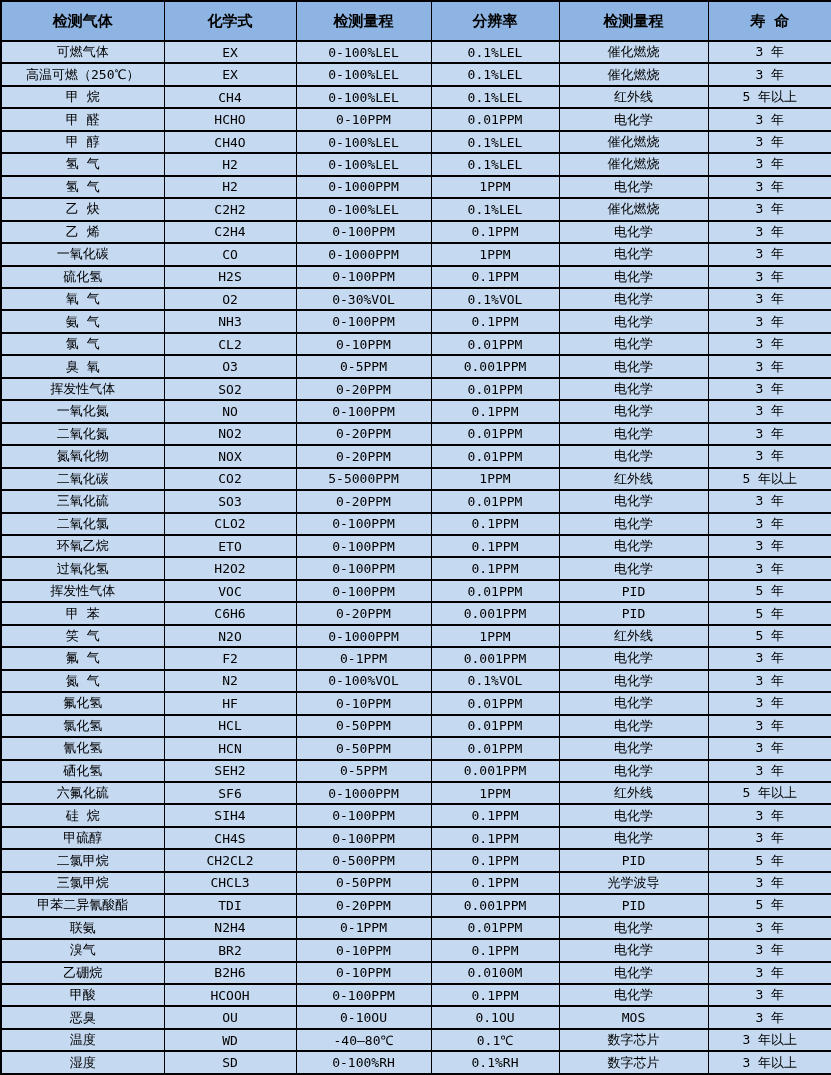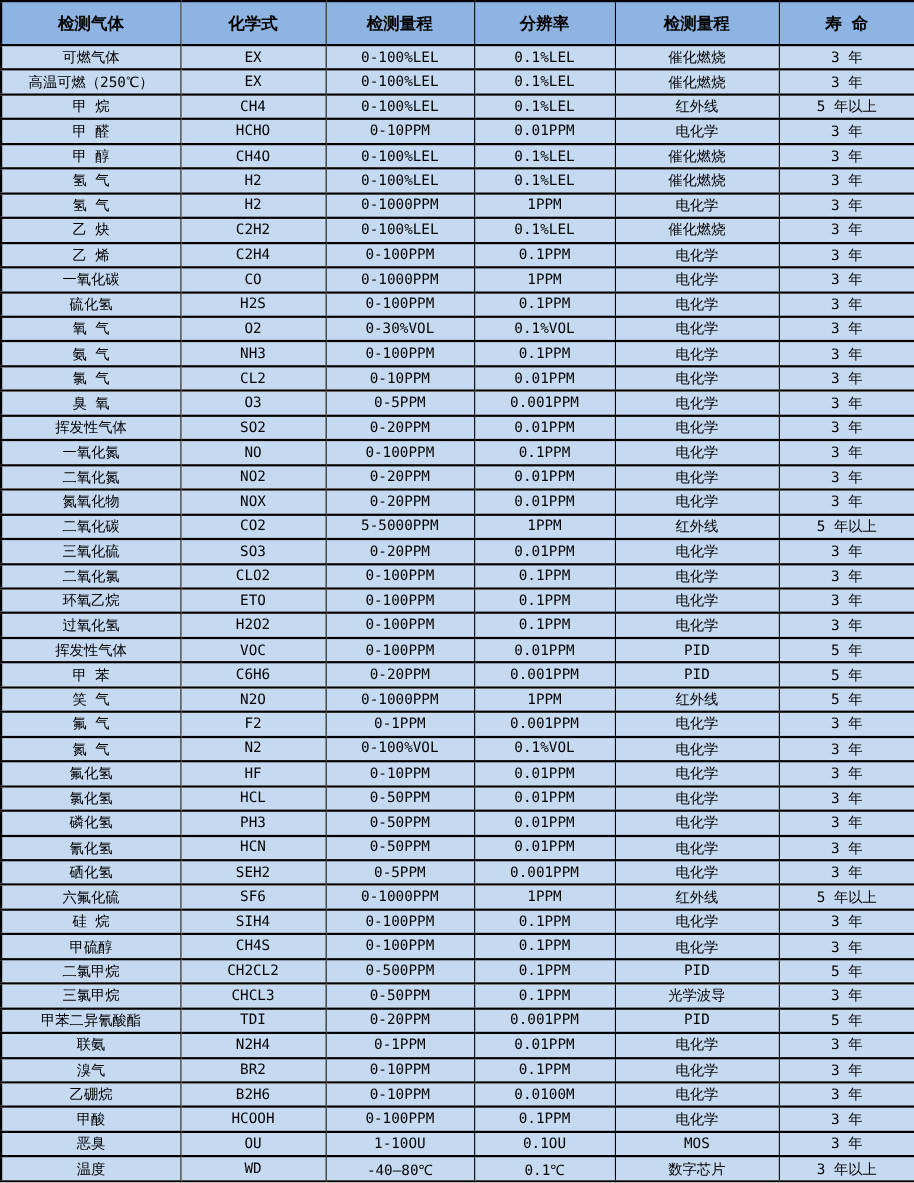--- a/index.html
+++ b/index.html
@@ -313,28 +313,20 @@
       </tr>
       <tr>
         <td>氯化氢</td>
         <td>HCL</td>
         <td>0-50PPM</td>
         <td>0.01PPM</td>
         <td>电化学</td>
         <td>3 年</td>
       </tr>
       <tr>
-        <td>磷化氢</td>
-        <td>PH3</td>
-        <td>0-50PPM</td>
-        <td>0.01PPM</td>
-        <td>电化学</td>
-        <td>3 年</td>
-      </tr>
-      <tr>
         <td>氰化氢</td>
         <td>HCN</td>
         <td>0-50PPM</td>
         <td>0.01PPM</td>
         <td>电化学</td>
         <td>3 年</td>
       </tr>
       <tr>
         <td>硒化氢</td>
         <td>SEH2</td>
@@ -419,27 +411,35 @@
         <td>甲酸</td>
         <td>HCOOH</td>
         <td>0-100PPM</td>
         <td>0.1PPM</td>
         <td>电化学</td>
         <td>3 年</td>
       </tr>
       <tr>
         <td>恶臭</td>
         <td>OU</td>
-        <td>1-10OU</td>
+        <td>0-10OU</td>
         <td>0.1OU</td>
         <td>MOS</td>
         <td>3 年</td>
       </tr>
       <tr>
         <td>温度</td>
         <td>WD</td>
         <td>-40—80℃</td>
         <td>0.1℃</td>
         <td>数字芯片</td>
         <td>3 年以上</td>
       </tr>
+      <tr>
+        <td>湿度</td>
+        <td>SD</td>
+        <td>0-100%RH</td>
+        <td>0.1%RH</td>
+        <td>数字芯片</td>
+        <td>3 年以上</td>
+      </tr>
     </tbody>
 </table>
 
 </body></html>

